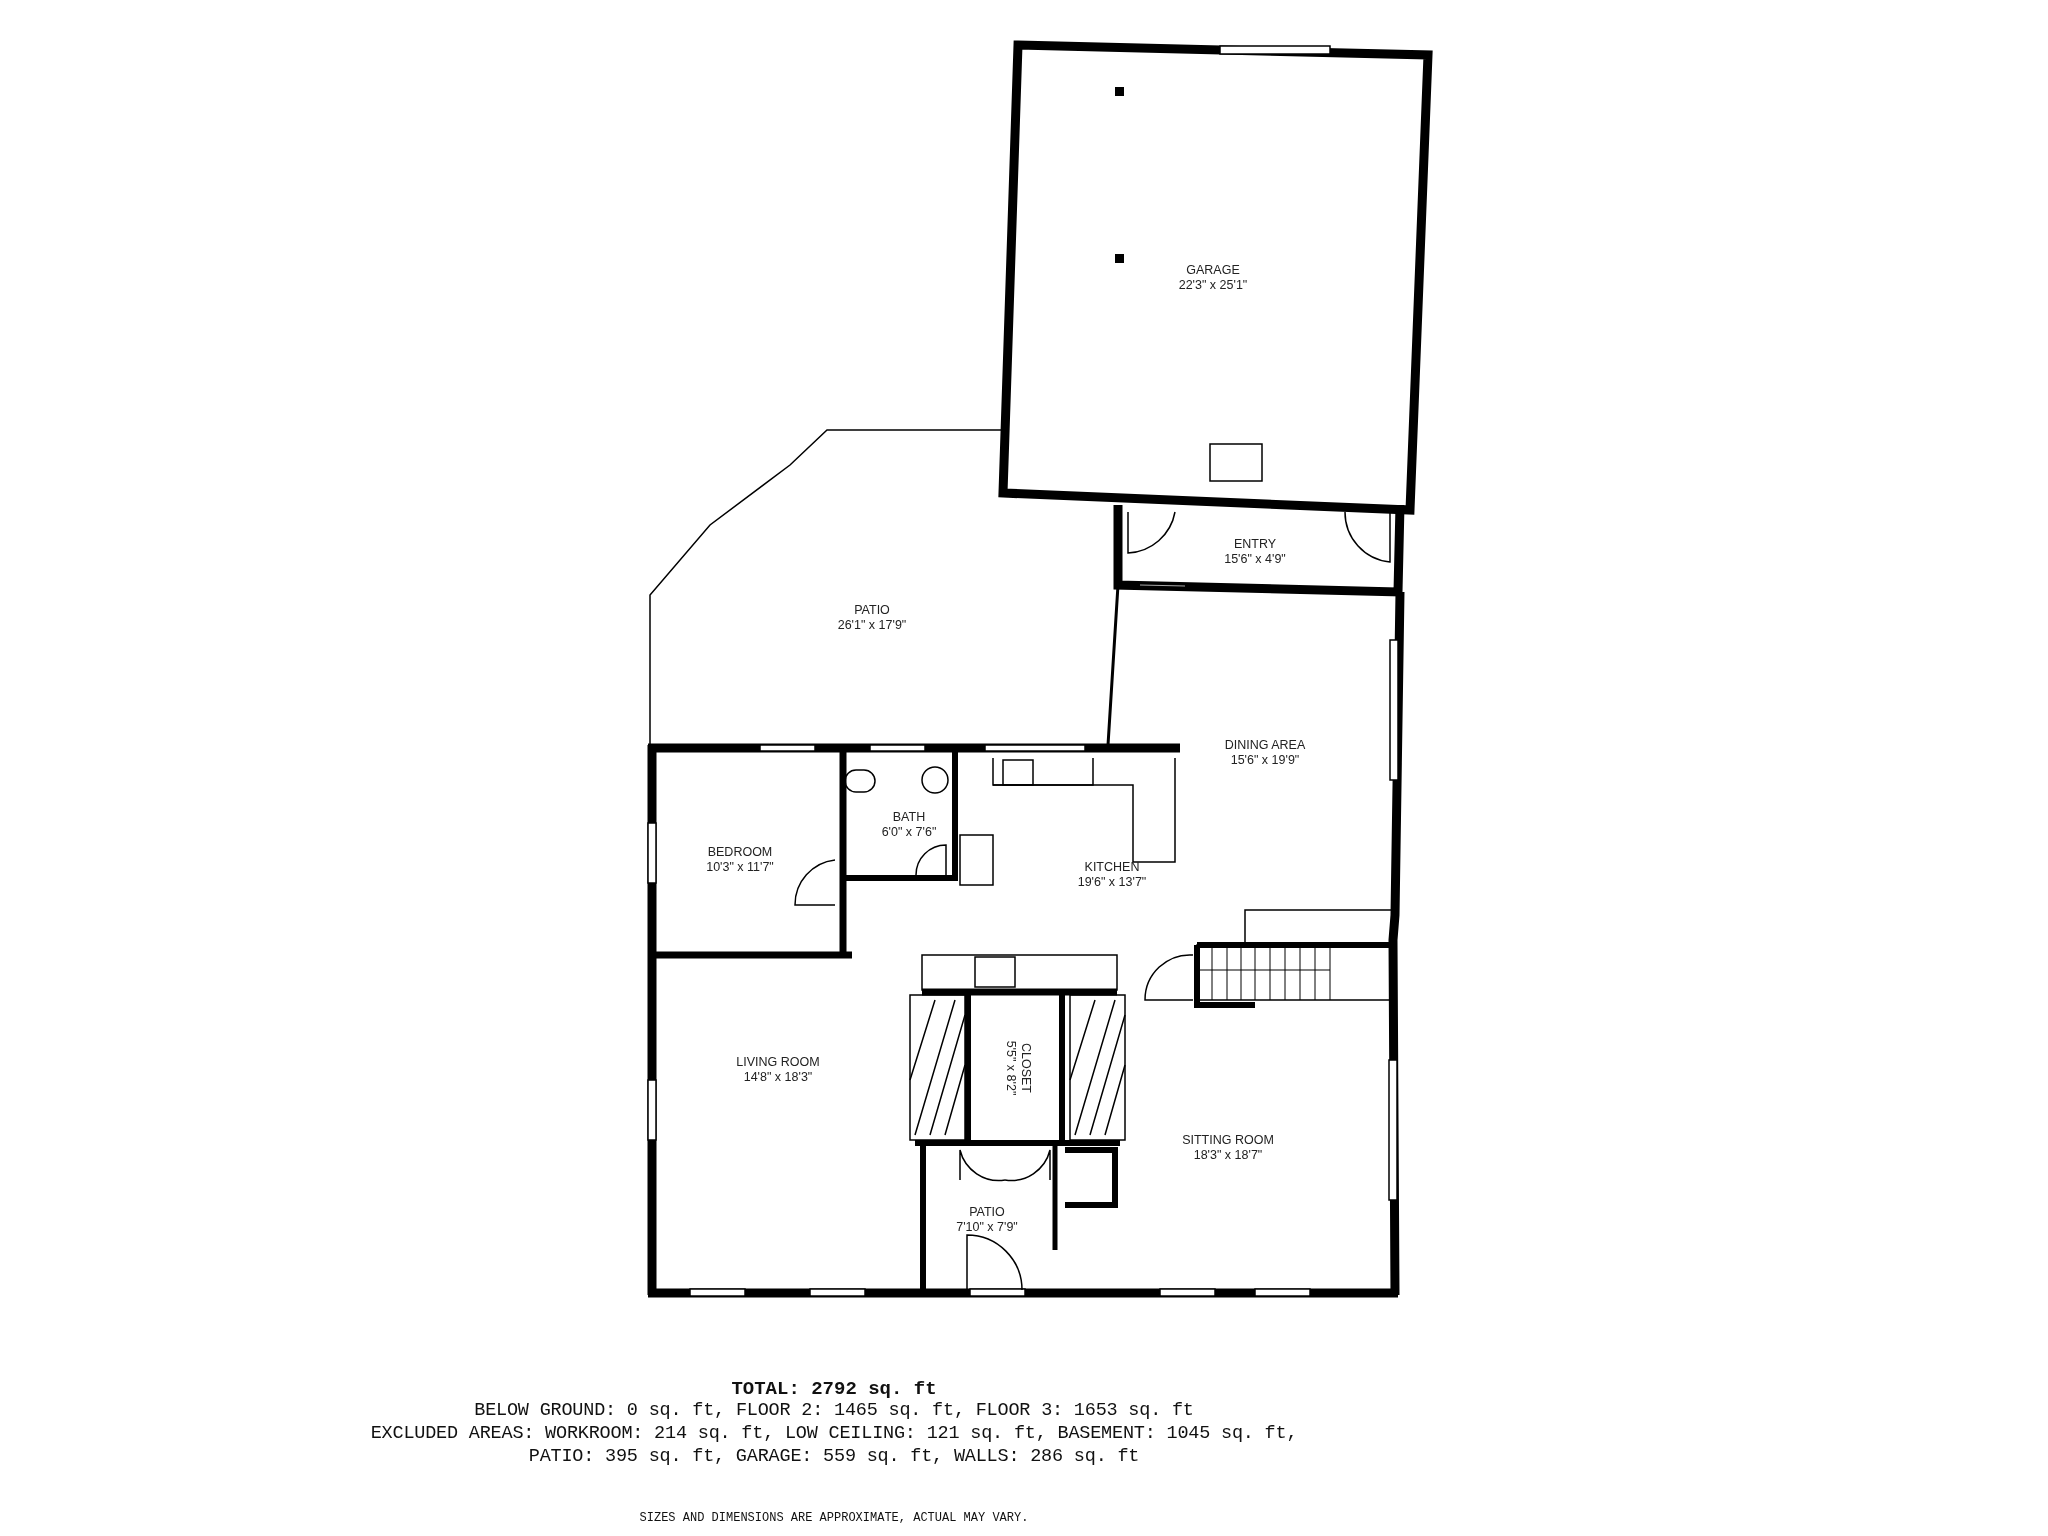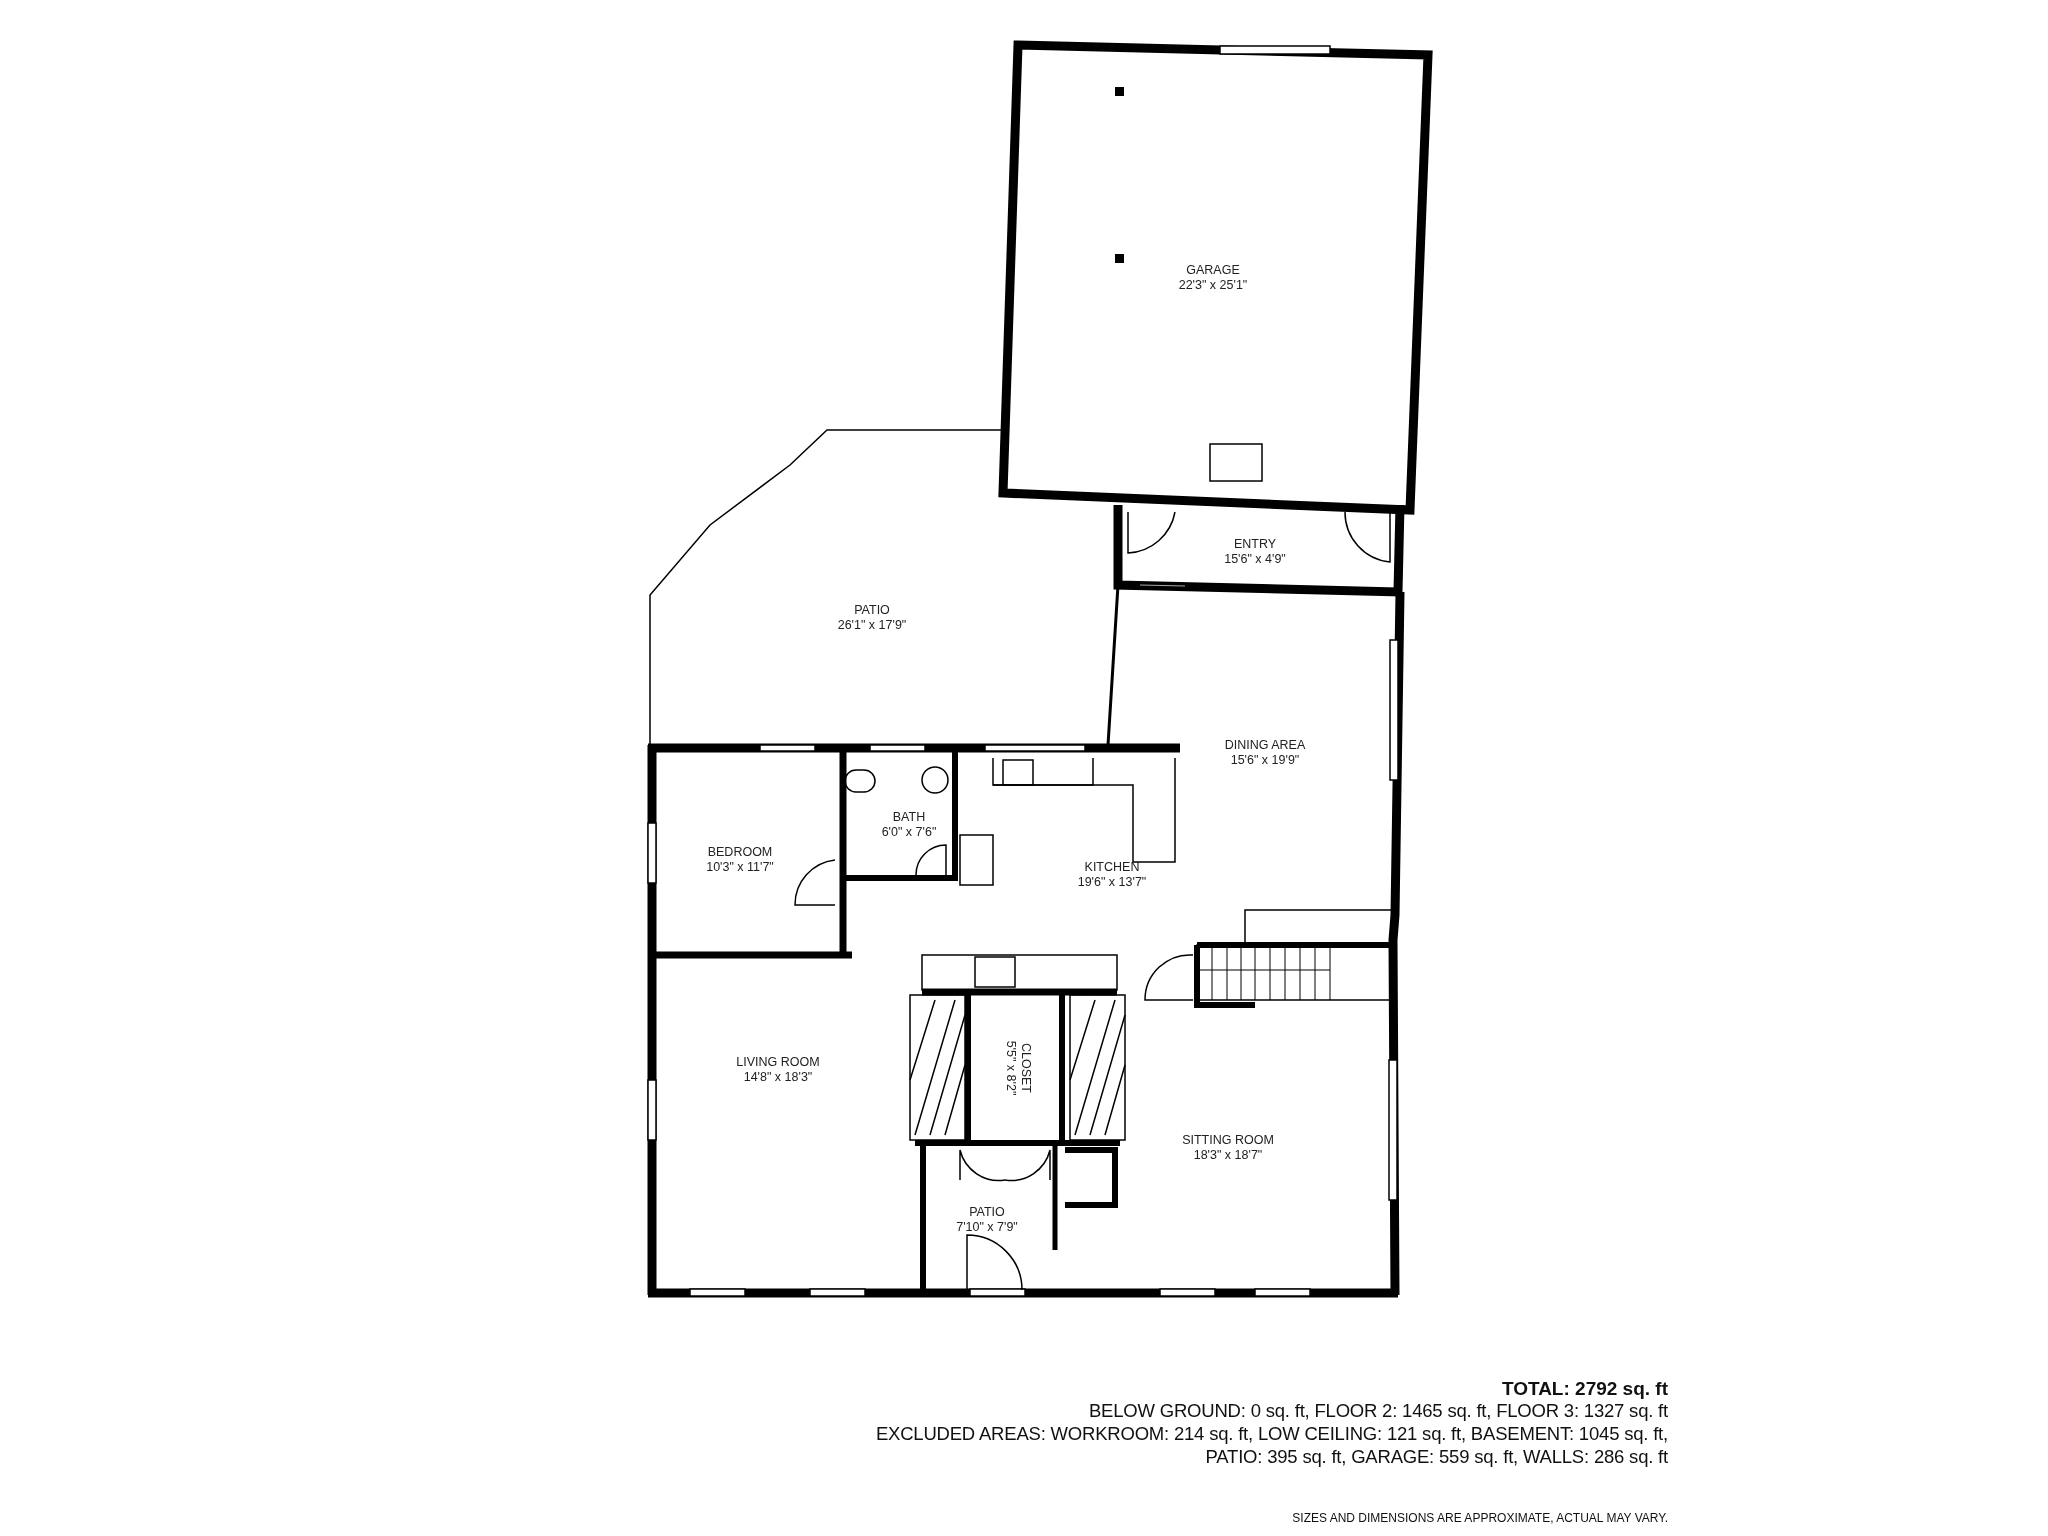--- a/index.html
+++ b/index.html
@@ -1,20 +1,20 @@
 <!DOCTYPE html>
 <html><head>
 <meta charset="utf-8">
 <style>
   html, body { margin:0; padding:0; background:#ffffff; }
   body { width:2048px; height:1536px; position:relative; overflow:hidden; font-family:"DejaVu Sans", sans-serif; }
   #plan { position:absolute; left:0; top:0; width:2048px; height:1360px; }
   .room-label { position:absolute; text-align:center; font-family:"Liberation Sans", sans-serif; font-size:12.5px; color:#222; line-height:15px; transform:translateX(-50%); white-space:nowrap; }
   .closet-label { transform:translate(-50%,-50%) rotate(90deg); }
-  .summary { position:absolute; left:0; width:1668px; text-align:right; color:#111; font-family:Liberation Sans, sans-serif; }
+  .summary { position:absolute; left:0; width:1668px; text-align:center; color:#111; font-family:Liberation Mono, monospace; }
   .total { top:1378px; font-size:19px; font-weight:bold; }
   .line { font-size:18.5px; font-stretch:condensed; letter-spacing:-0.2px; }
   .l1 { top:1400px; } .l2 { top:1423px; } .l3 { top:1446px; }
   .disclaimer { top:1490px; font-size:12px;margin-top:21px; }
 </style>
 </head>
 <body>
 
 <svg id="plan" viewBox="0 0 2048 1360" xmlns="http://www.w3.org/2000/svg">
   <g fill="none" stroke="#000">
@@ -151,16 +151,16 @@
 <div class="room-label" style="left:1228px;top:1133px;">
     <div>SITTING ROOM</div>
     <div>18'3" x 18'7"</div>
   </div>
 <div class="room-label" style="left:987px;top:1205px;">
     <div>PATIO</div>
     <div>7'10" x 7'9"</div>
   </div>
 
 <div class="summary total">TOTAL: 2792 sq. ft</div>
-<div class="summary line l1">BELOW GROUND: 0 sq. ft, FLOOR 2: 1465 sq. ft, FLOOR 3: 1327 sq. ft</div>
+<div class="summary line l1">BELOW GROUND: 0 sq. ft, FLOOR 2: 1465 sq. ft, FLOOR 3: 1653 sq. ft</div>
 <div class="summary line l2">EXCLUDED AREAS: WORKROOM: 214 sq. ft, LOW CEILING: 121 sq. ft, BASEMENT: 1045 sq. ft,</div>
 <div class="summary line l3">PATIO: 395 sq. ft, GARAGE: 559 sq. ft, WALLS: 286 sq. ft</div>
 <div class="summary disclaimer">SIZES AND DIMENSIONS ARE APPROXIMATE, ACTUAL MAY VARY.</div>
 
 </body></html>

